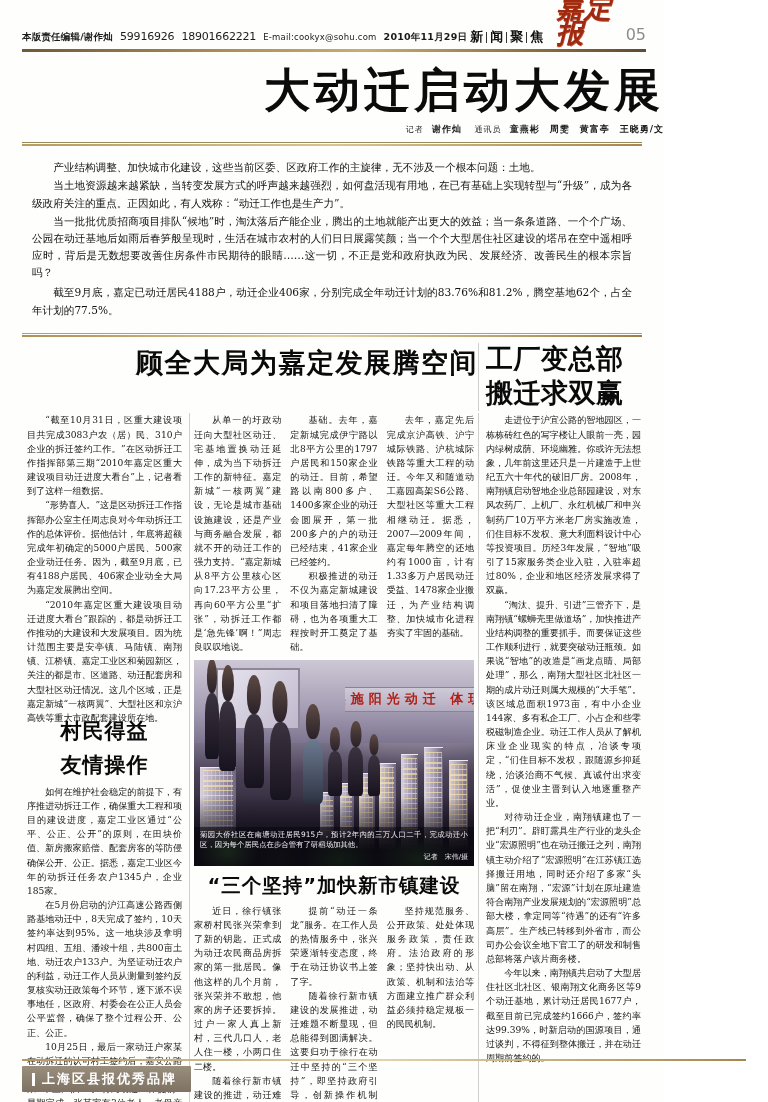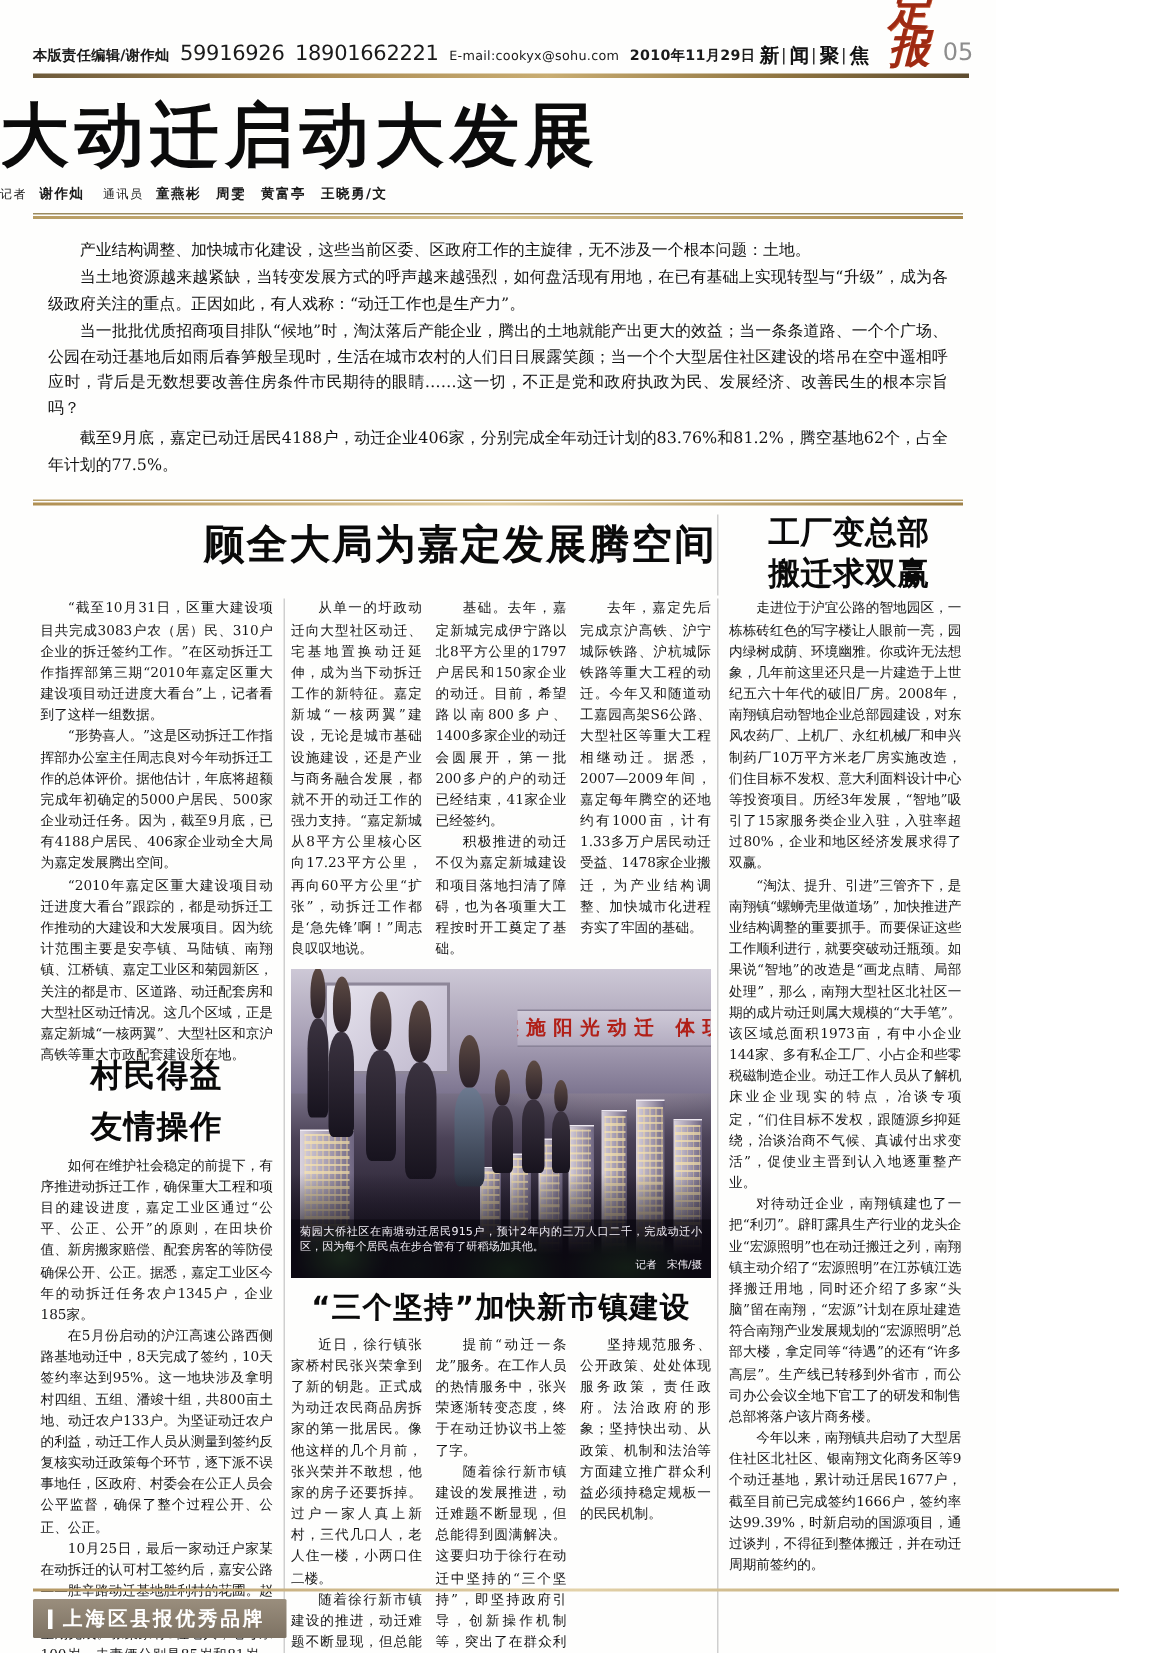--- a/index.html
+++ b/index.html
@@ -36,21 +36,21 @@
     letter-spacing: 0.2px;
     white-space: nowrap;
     font-family: "DejaVu Sans", sans-serif;
     font-weight: bold;
     color: #1a1a1a;
     display: flex;
     align-items: baseline;
     gap: 7px;
     padding-bottom: 2px;
   }
-  .mast-left .phone { font-weight: normal; font-size: 14px; letter-spacing: -0.2px;}
+  .mast-left .phone { font-weight: normal; font-size: 11px; letter-spacing: -0.2px;}
   .mast-left .email { font-weight: normal; font-size: 8.5px; }
   .mast-left .date { font-weight: bold; font-size: 9.5px; }
 
   .mast-right {
     display: flex;
     align-items: flex-end;
     gap: 4px;
     padding-bottom: 0px;
   }
   .kicker {
@@ -85,21 +85,21 @@
     color: #8d8d8d;
     padding-bottom: 2px;
   }
   .mast-rule {
     height: 3px;
     margin: 3px 18px 0 22px;
     background: linear-gradient(to right, #6d5a3a 0%, #a98a53 30%, #c9ad72 55%, #8f7440 80%, #5d4c30 100%);
   }
 
   
-  .headline-wrap { text-align: left; padding: 14px 0 0 0; }
+  .headline-wrap { text-align: right; padding: 14px 0 0 0; }
   .headline {
     font-family: "DejaVu Serif", serif;
     font-weight: bold;
     font-size: 46px;
     letter-spacing: 4px;
     color: #0b0b0b;
     line-height: 1.05;
   }
   .byline {
     font-family: "DejaVu Sans", sans-serif;
@@ -157,24 +157,23 @@
   .sec-head-center {
     text-align: right;
     font-family: "DejaVu Sans", sans-serif;
     font-weight: bold;
     font-size: 27px;
     letter-spacing: 1.5px;
     color: #0a0a0a;
     padding: 2px 0 4px 0;
   }
   .sec-head-right {
-    text-align: center;
-    font-family: "DejaVu Sans", sans-serif;
-    font-weight: bold;
-    font-size: 21px;
+    font-family: "DejaVu Sans", sans-serif;
+    font-weight: bold;
+    font-size: 27px;
     letter-spacing: 0.5px;
     line-height: 1.16;
     color: #0a0a0a;
     padding: 0 0 3px 0;
   }
   .sub-head {
     text-align: center;
     font-family: "DejaVu Sans", sans-serif;
     font-weight: bold;
     font-size: 21px;

